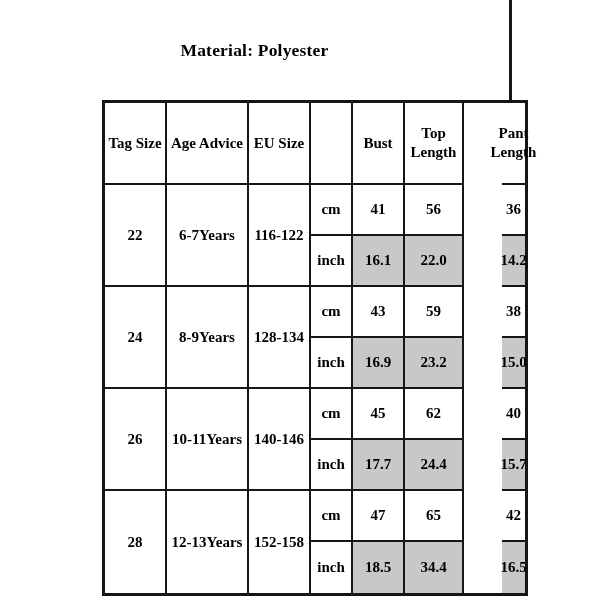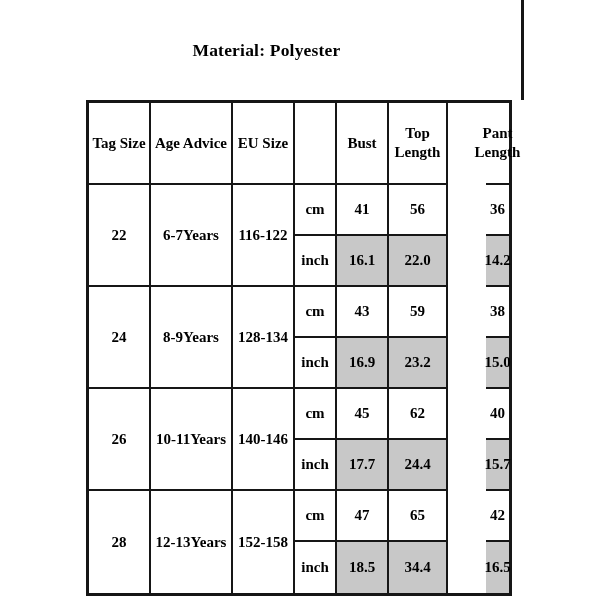--- a/index.html
+++ b/index.html
@@ -3,28 +3,28 @@
 <meta charset="utf-8">
 <style>
   html,body{margin:0;padding:0;}
   body{
     width:600px;height:600px;position:relative;overflow:hidden;
     background:var(--background,#ffffff);
     font-family:"Liberation Serif","DejaVu Serif",serif;
     color:var(--text,#000);font-weight:bold;
   }
   .title-area{
-    position:absolute;left:12px;top:0;width:512px;height:100px;
+    position:absolute;left:0;top:0;width:512px;height:100px;
     border-right:3px solid var(--border,#000);
     box-sizing:border-box;
     display:flex;align-items:center;justify-content:center;
   }
   .title{font-size:17.5px;font-weight:bold;letter-spacing:.2px;}
   .size-table{
-    position:absolute;left:86px;top:100px;
+    position:absolute;left:102px;top:100px;
     display:grid;
     grid-template-columns:62px 82px 62px 42px 52px 59px 61px;
     grid-template-rows:82px repeat(8,51px);
     grid-auto-flow:row;
     border:3px solid var(--border,#000);
     background:#fff;
   }
   .cell{
     border-right:2px solid var(--border,#000);
     border-bottom:2px solid var(--border,#000);

